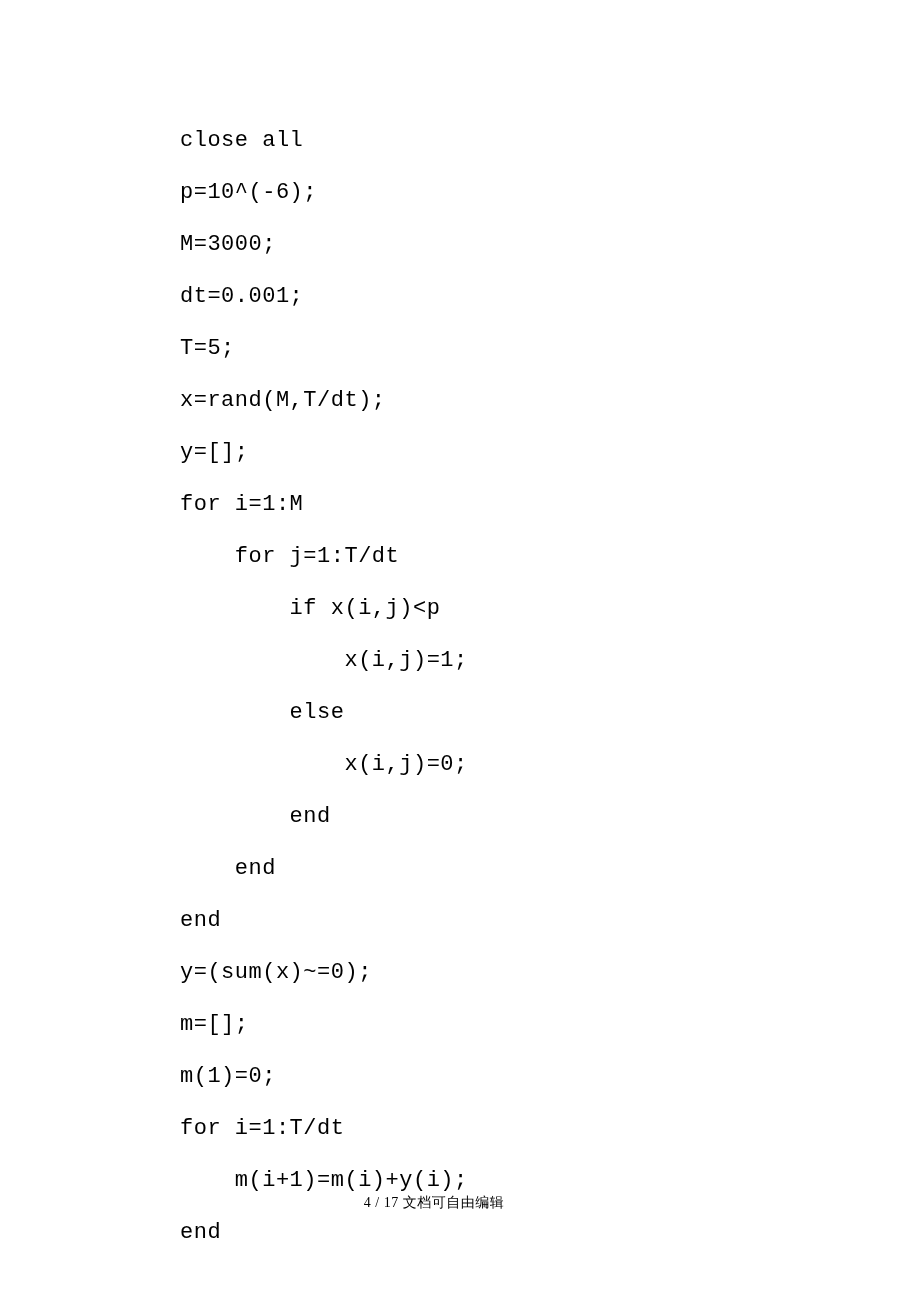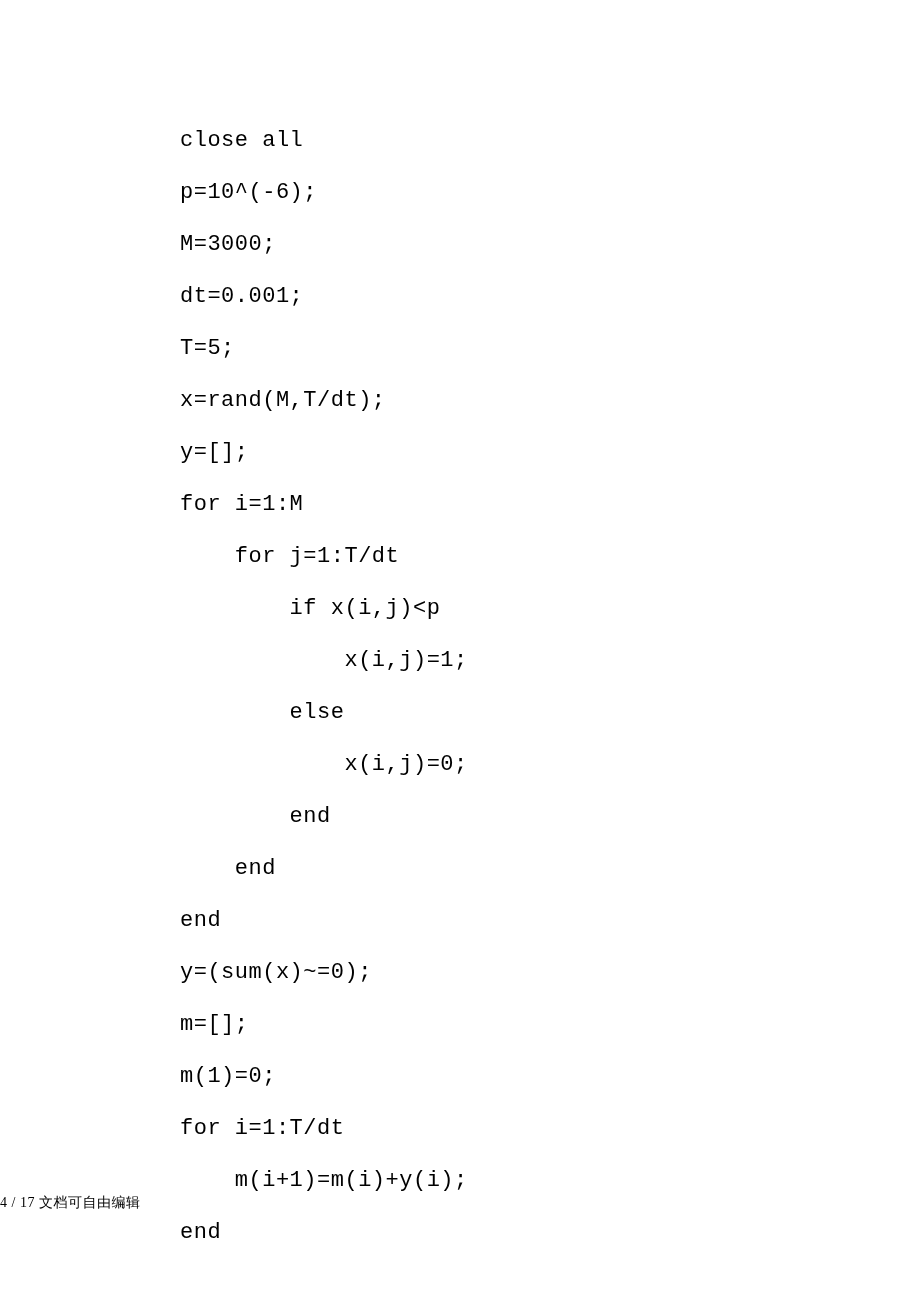--- a/index.html
+++ b/index.html
@@ -25,20 +25,21 @@
     line-height: 52px;
     white-space: pre;
     font-family: "SimSun", "NSimSun", "Courier New", monospace;
     letter-spacing: 0.5px;
   }
   .footer {
     position: absolute;
     left: 0;
     width: 868px;
     bottom: 90px;
+    text-align: center;
     font-size: 14px;
     font-family: "SimSun", "NSimSun", serif;
     color: #000;
     letter-spacing: 0.5px;
   }
 </style>
 </head>
 <body>
 
 <div class="page">

